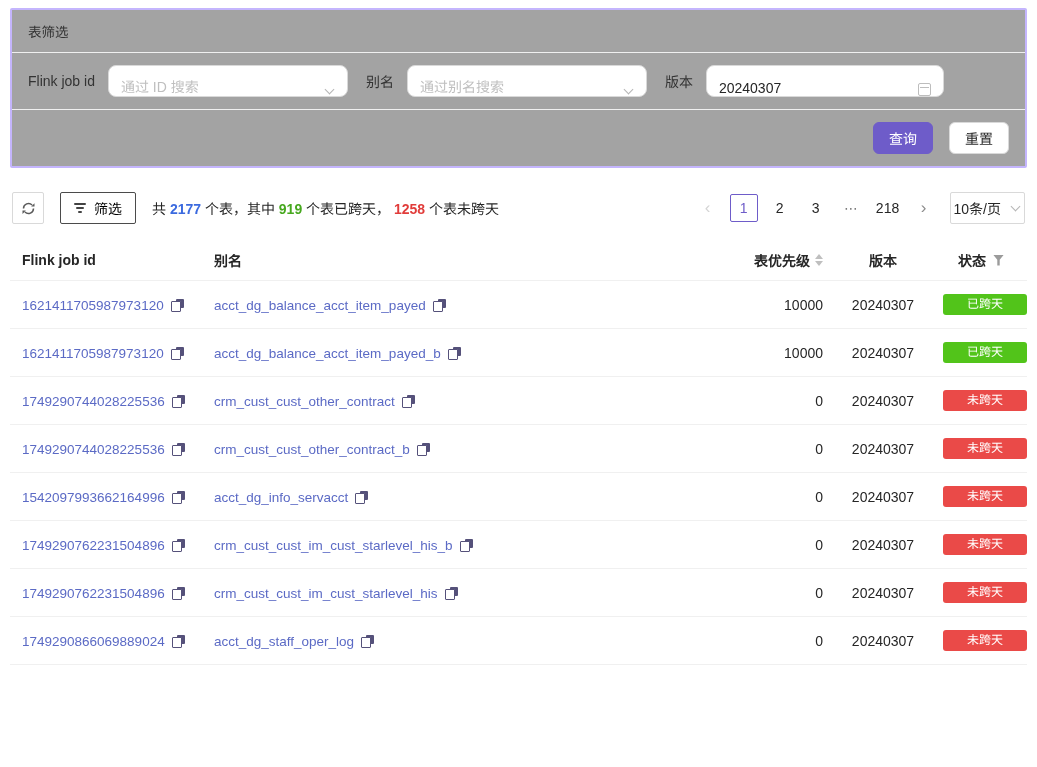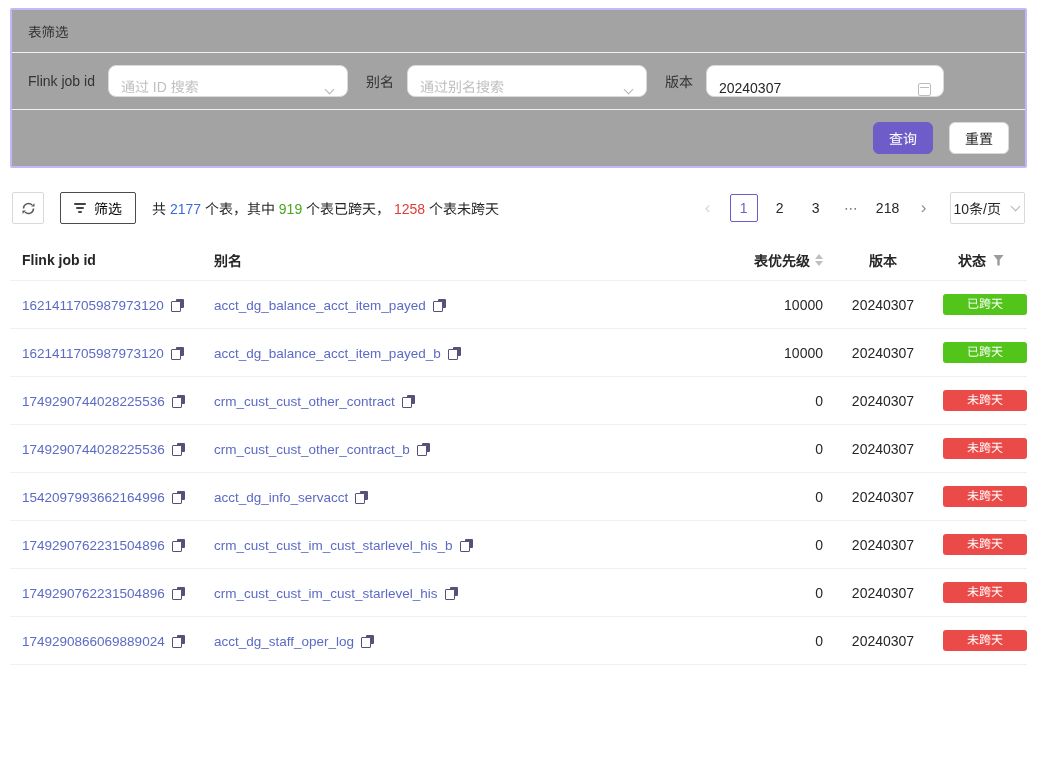--- a/index.html
+++ b/index.html
@@ -38,21 +38,21 @@
   .sort-icon i{display:block;width:0;height:0}
   .sort-icon .up{border-left:4px solid transparent;border-right:4px solid transparent;border-bottom:5px solid #bfbfbf}
   .sort-icon .down{border-left:4px solid transparent;border-right:4px solid transparent;border-top:5px solid #bfbfbf}
   .funnel-icon{width:11px;height:11px;margin-left:7px;background:#9b9b9b;clip-path:polygon(0 0,100% 0,61% 48%,61% 100%,39% 100%,39% 48%);display:inline-block;cursor:pointer}
 
   
   .toolbar{display:flex;align-items:center;margin-top:24px;padding:0 2px}
   .icon-btn{width:32px;height:32px;border:1px solid #d9d9d9;border-radius:2px;background:#fff;display:flex;align-items:center;justify-content:center;cursor:pointer}
   .filter-toggle{margin-left:16px;height:32px;border:1px solid #4b4b4b;border-radius:2px;background:#fff;display:flex;align-items:center;gap:8px;padding:0 13px;font-size:14px;color:#000000;cursor:pointer;font-family:inherit}
   .summary{margin-left:16px;white-space:nowrap}
-  .summary b{font-weight:400}
+  .summary b{font-weight:700}
   .num-total{color:var(--blue)}
   .num-crossed{color:var(--green)}
   .num-uncrossed{color:var(--red)}
 
   
   .pagination{display:flex;align-items:center;gap:8px;margin-left:auto}
   .pg-btn{min-width:28px;height:28px;line-height:28px;text-align:center;border-radius:2px;cursor:pointer;color:#262626;font-size:14px;user-select:none}
   .pg-btn.active{border:1px solid var(--primary);color:var(--primary);line-height:26px}
   .pg-arrow{color:#8c8c8c;font-size:17px}
   .pg-arrow.disabled{color:#d4d4d4;cursor:default}

